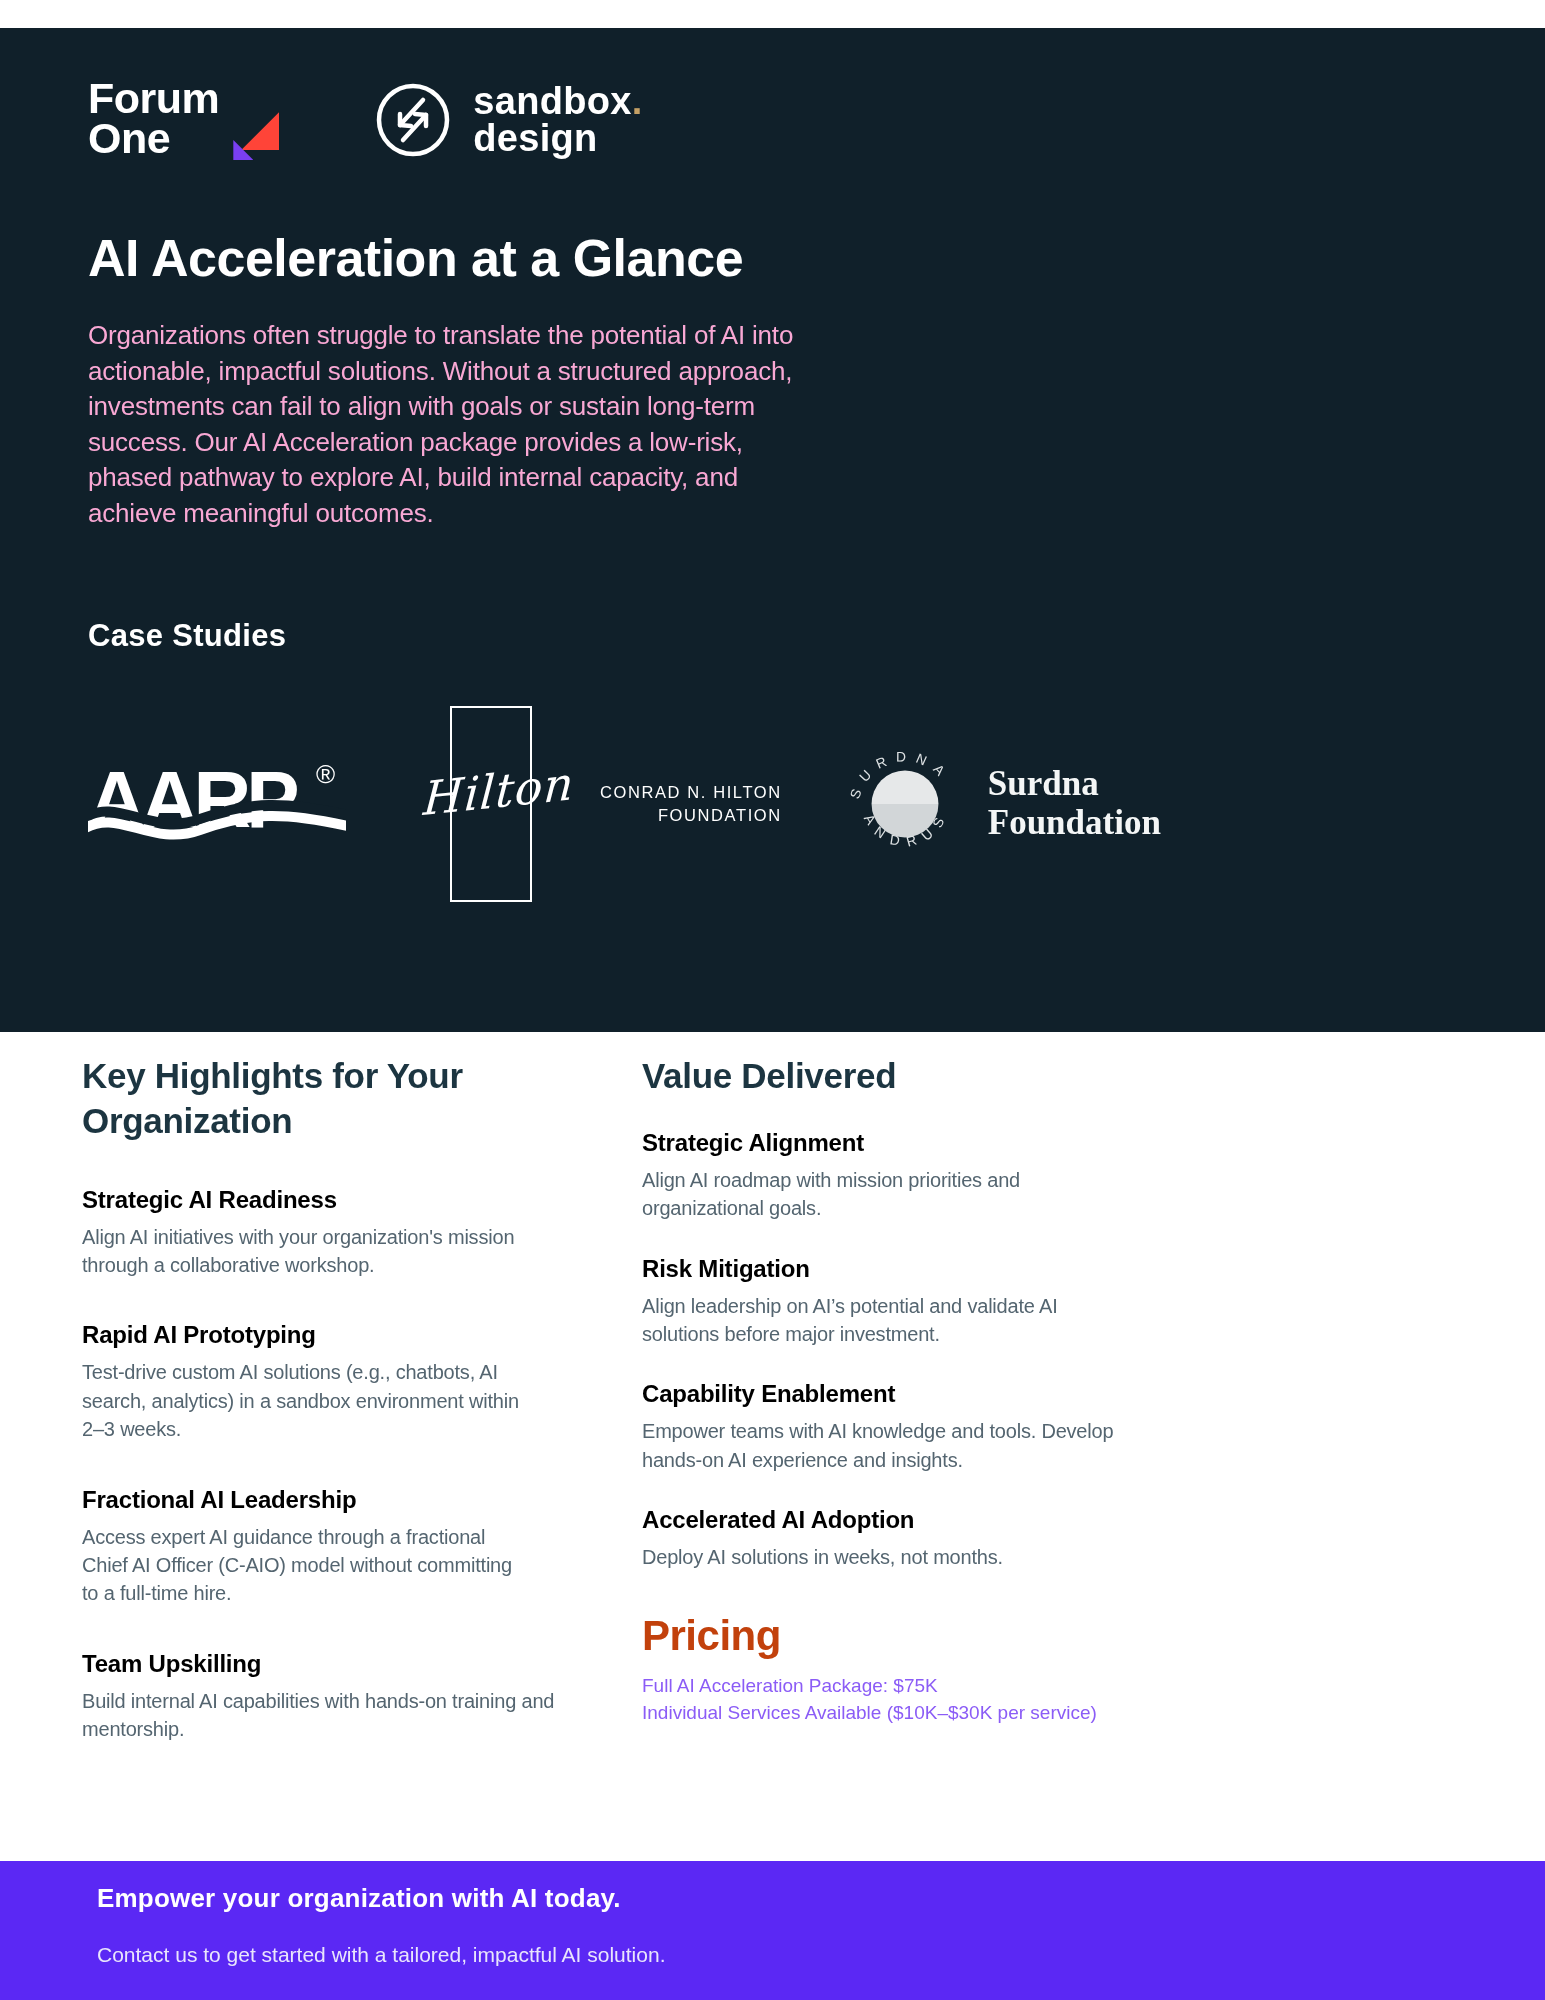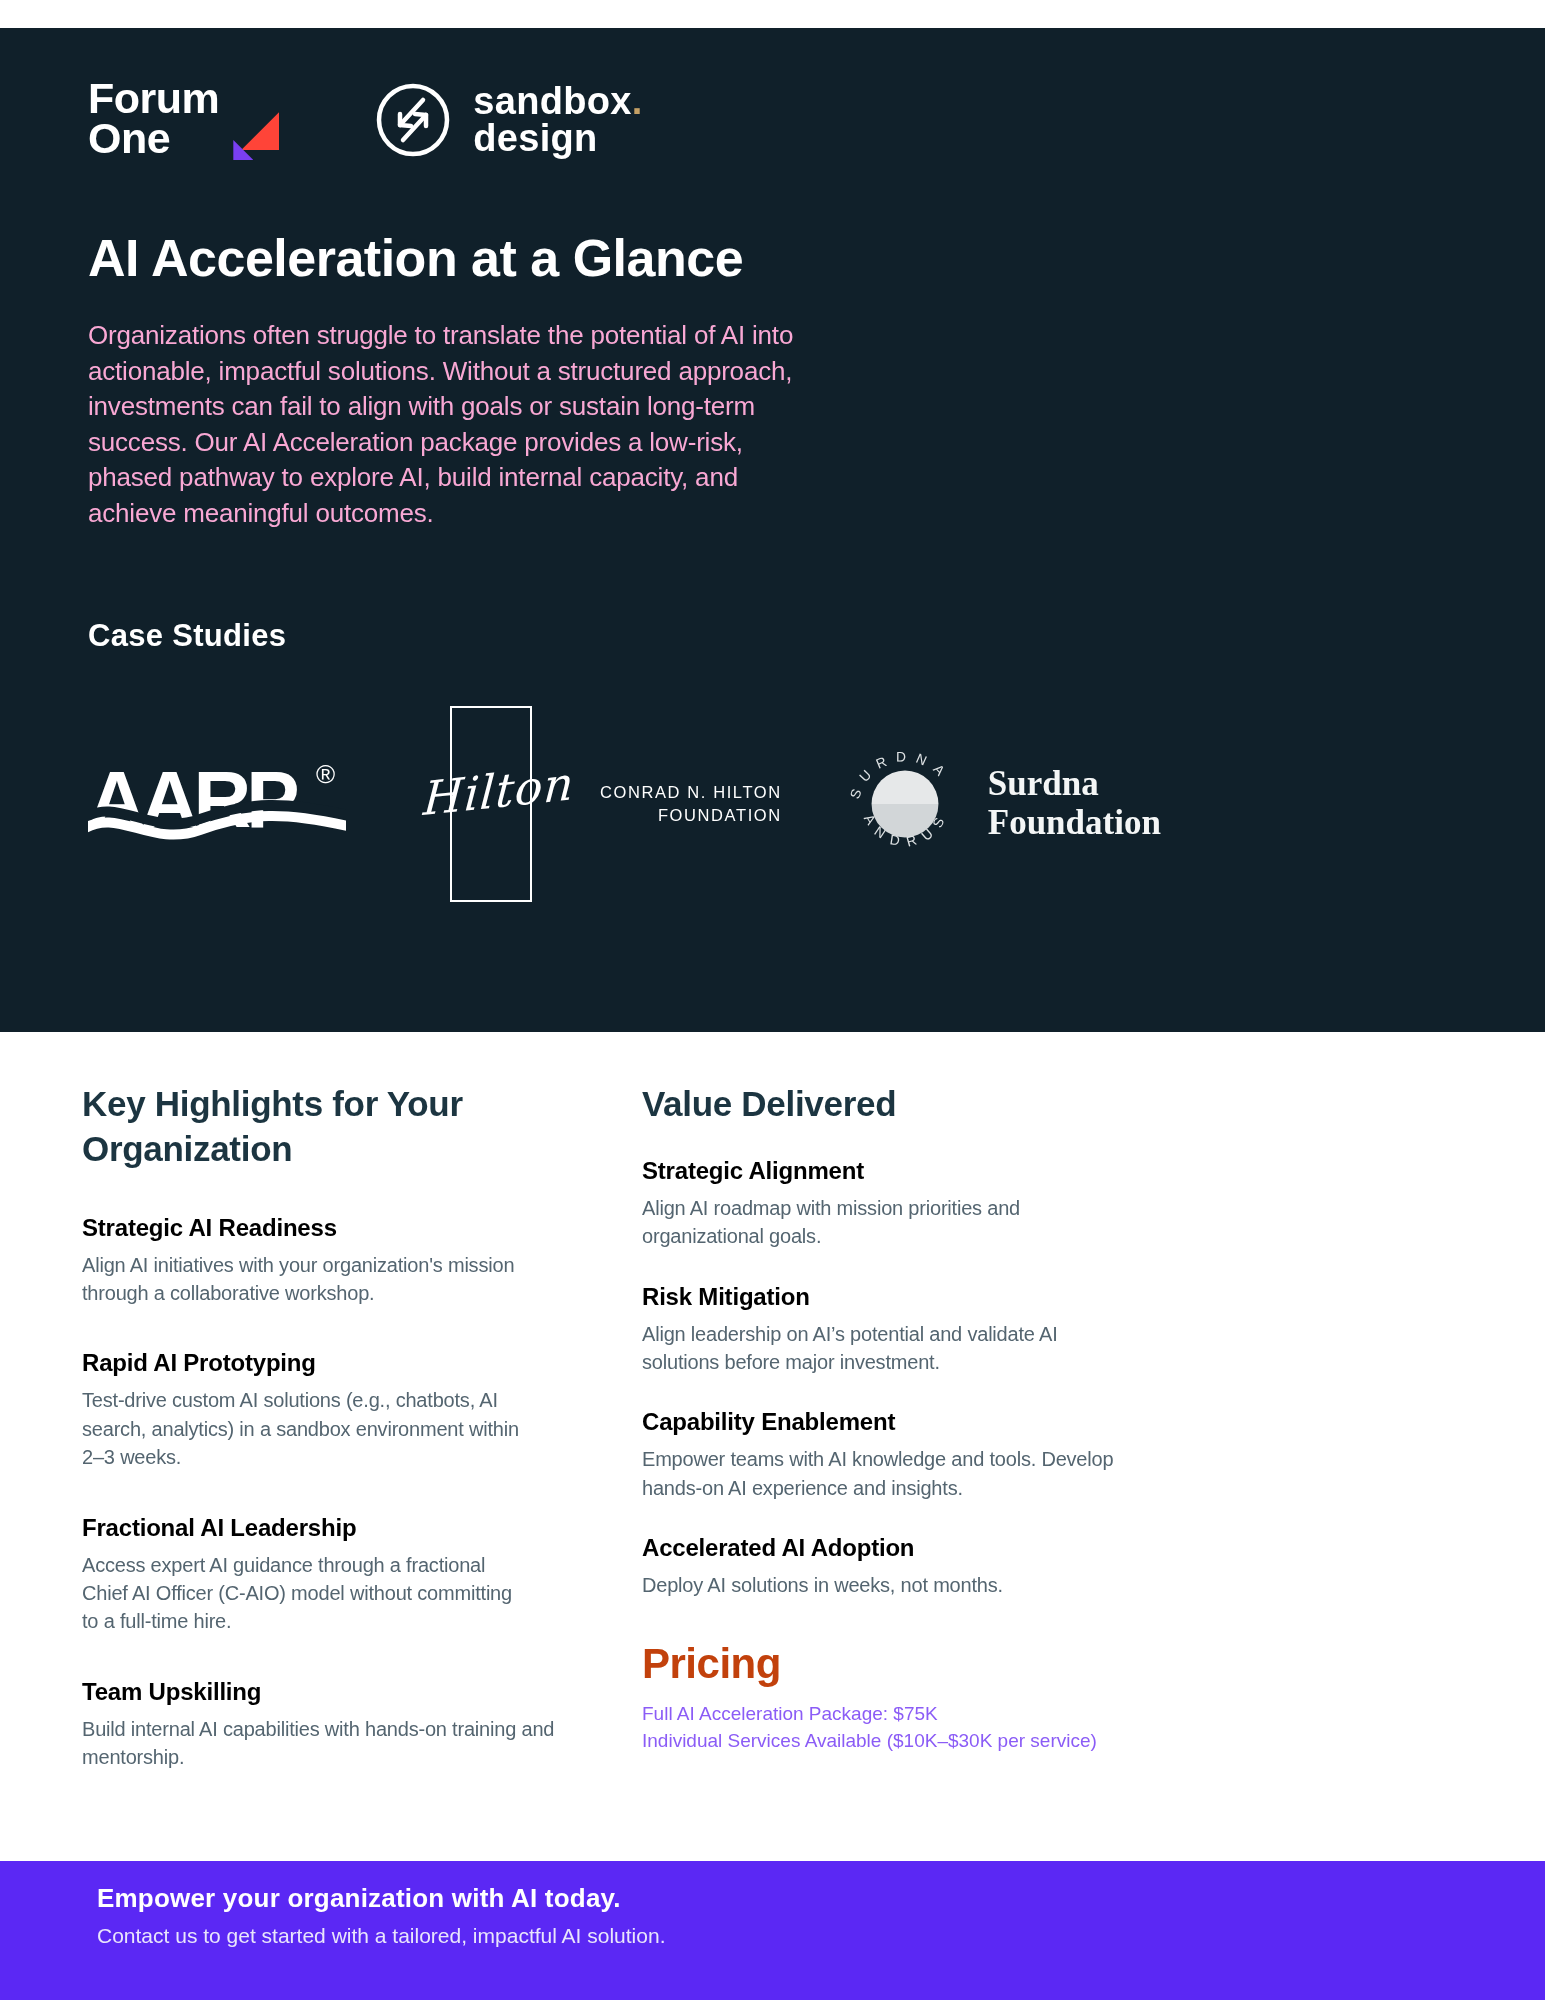--- a/index.html
+++ b/index.html
@@ -47,37 +47,37 @@
     position:absolute; left:-8px; top:58px; width:190px; text-align:center;
     font-family:"DejaVu Serif", serif; font-style:italic; font-size:46px; color:#fff;
     transform:rotate(-6deg) skewX(-10deg); letter-spacing:1px;
   }
   .hilton-caption { font-size:16.5px; letter-spacing:1.6px; line-height:1.4; color:#fff;text-align:right; }
   .surdna-logo { margin-left:64px; display:flex; align-items:center; gap:24px; }
   .surdna-wordmark { font-family:"Liberation Serif", serif; font-weight:bold;
                      font-size:35px; line-height:1.1; color:#f4f6f6; }
 
   
-  .content { display:flex; height:829px; padding:50px 82px 0; background:#fff; }
+  .content { display:flex; height:829px; padding:22px 82px 0; background:#fff; }
   .col-left { width:560px; flex:none; }
   .col-right { flex:1; }
   .col-title { font-size:35px; font-weight:bold; color:#1c3541; line-height:1.28; letter-spacing:-0.3px; }
   .item { margin-top:42px; }
   .col-right .item { margin-top:32px; }
   .col-right .item.first { margin-top:30px; }
   .item-heading { font-size:24px; font-weight:bold; color:#000000; letter-spacing:-0.2px; }
   .item-body { margin-top:9px; font-size:20px; letter-spacing:-0.2px;
                line-height:1.42; color:#546570; width:640px; }
   .pricing-title { margin-top:40px; font-size:42px; font-weight:bold; color:#c2410c; letter-spacing:-0.5px; }
   .pricing-lines { margin-top:12px; font-size:19px; line-height:1.45; color:#8b5cf6; }
 
   
   .footer { height:139px; background:#5b28f4; color:#fff; padding:22px 0 0 97px; }
   .footer-headline { font-size:26px; font-weight:bold; letter-spacing:0.2px; }
-  .footer-subline { margin-top:10px; font-size:21px; font-weight:normal; color:#e9e5fc; }
+  .footer-subline { margin-top:29px; font-size:21px; font-weight:normal; color:#e9e5fc; }
 </style>
 </head>
 <body>
 
 <div class="page">
 
   <div class="top-strip"></div>
 
   <div class="hero">
 

